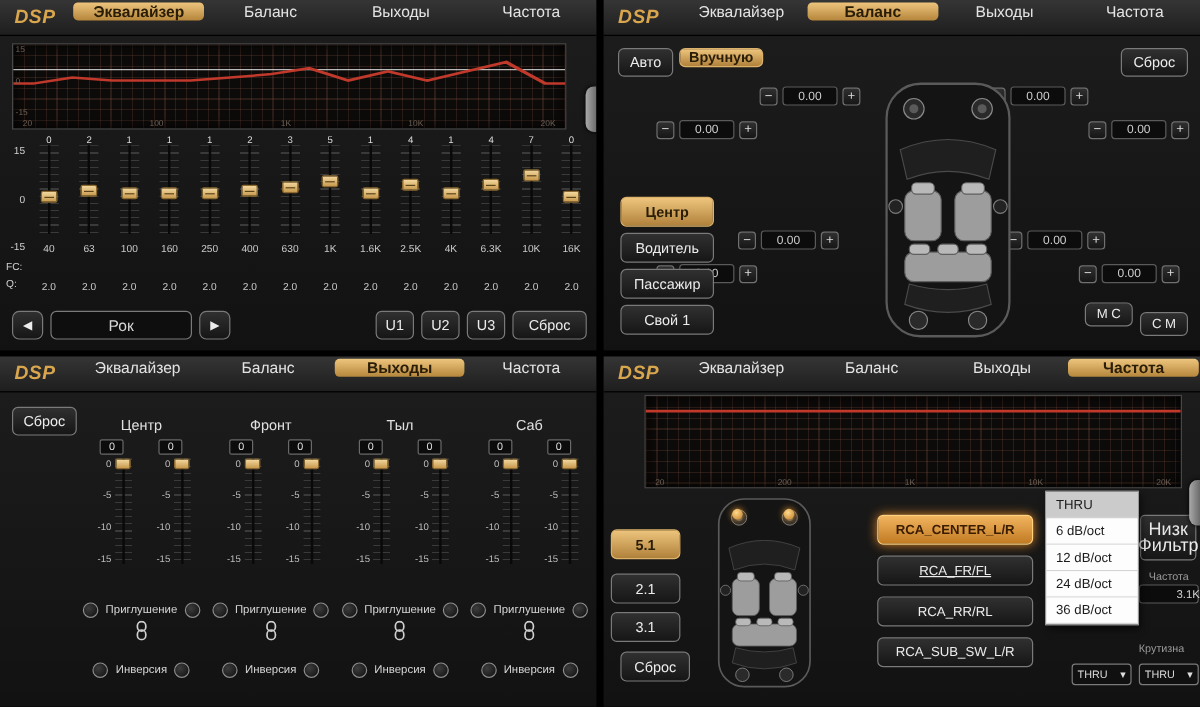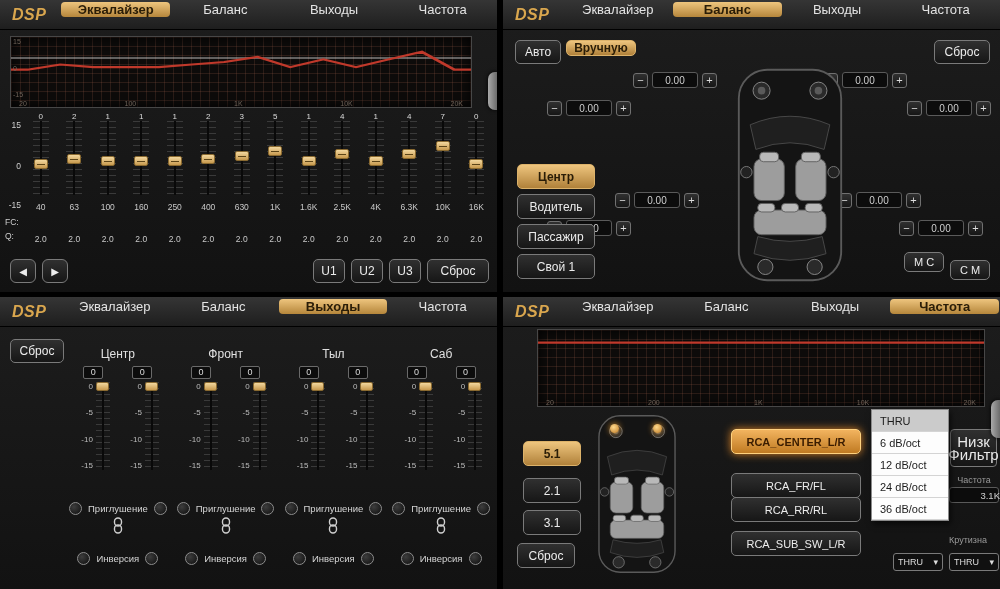--- a/index.html
+++ b/index.html
@@ -107,30 +107,30 @@
              background:linear-gradient(#f2d79e,#c89a4e); border:1px solid #8a6a30; cursor:grab; }
   .orow { display:flex; align-items:center; gap:6px; margin-top:32px; }
   .orow.invert { margin-top:18px; }
   .toggle { width:13px; height:13px; border-radius:50%; border:1px solid #8d8d8d; cursor:pointer;
             background:radial-gradient(circle at 35% 35%, #3d3d3d, #0e0e0e); }
   .olabel2 { font-size:9.5px; color:#d5d5d5; }
   .olink { margin-top:2px; height:17px; cursor:pointer; }
 
   
   .fq-graph { left:34px; top:32px; width:448px; height:78px; }
-  .fq-mode { position:absolute; left:20px; width:58px; height:25px; }
+  .fq-mode { position:absolute; left:6px; width:58px; height:25px; }
   .fm0 { top:144px; } .fm1 { top:181px; } .fm2 { top:213px; }
   .fq-reset { left:14px; top:246px; width:58px; height:25px; }
   .fq-car { position:absolute; left:90px; top:116px; width:88px; height:162px; }
   .gold-dot { position:absolute; width:9px; height:9px; border-radius:50%;
               background:radial-gradient(circle at 40% 35%, #ffd98c, #c07a22);
               box-shadow:0 0 6px rgba(255,170,51,.9); }
   .d1 { left:17px; top:11px; } .d2 { left:60px; top:11px; }
   .rca { position:absolute; left:228px; width:130px; height:25px; font-size:11px; }
-  .rca0 { top:132px; } .rca1 { top:176px; } .rca2 { top:200px; } .rca3 { top:234px; }
+  .rca0 { top:132px; } .rca1 { top:166px;text-decoration:underline; } .rca2 { top:200px; } .rca3 { top:234px; }
   .rca.active { background:linear-gradient(#f2b45f,#c07a22); color:#3a1c00; border-color:#ffd27f;
                 box-shadow:0 0 9px rgba(255,150,40,.85); font-weight:bold; }
   .dropdown { position:absolute; left:368px; top:112px; width:78px; background:#f4f4f4;
               border:1px solid #8a8a8a; z-index:5; box-shadow:2px 3px 6px rgba(0,0,0,.6); }
   .dd-item { height:22px; line-height:22px; padding-left:8px; font-size:11px; color:#1c1c1c;
              background:#fdfdfd; border-bottom:1px solid #d4d4d4; cursor:pointer; }
   .dd-item.selected { background:#cbcbcb; }
   .flabel-box { position:absolute; left:447px; top:132px; width:47px; height:38px;
                 border:1px solid #7a7a7a; border-radius:4px; color:#e8e8e8; font-size:15px;
                 display:flex; flex-direction:column; align-items:center; justify-content:center;
@@ -325,20 +325,21 @@
          <div class="handle" style="top:38px"></div>
        </div>
        <div class="band-fc">16K</div>
        <div class="band-q">2.0</div>
      </div>
       </div>
     <div class="eq-bottom">
       <div class="btn arrow-btn">
           <span>◀</span>
         </div>
+      <div class="preset-box">Рок</div>
       <div class="btn arrow-btn">
           <span>▶</span>
         </div>
       <div class="spacer"></div>
       <div class="btn mem-btn">U1</div>
       <div class="btn mem-btn">U2</div>
       <div class="btn mem-btn">U3</div>
       <div class="btn reset-btn">Сброс</div>
     </div>
   </section>

